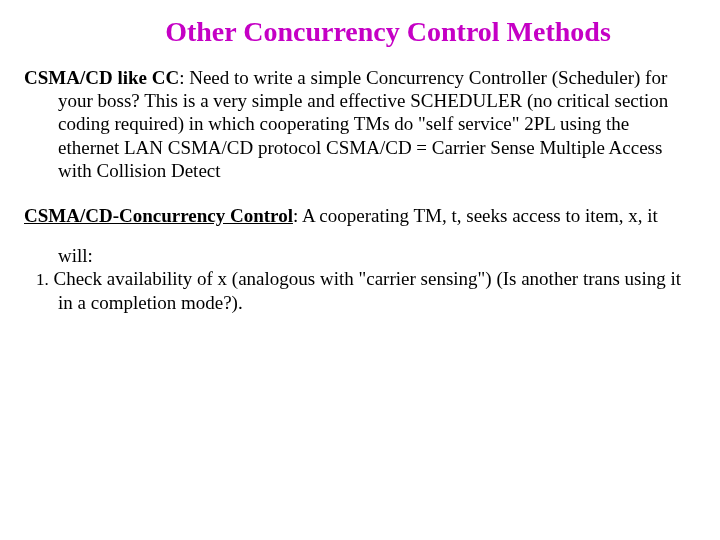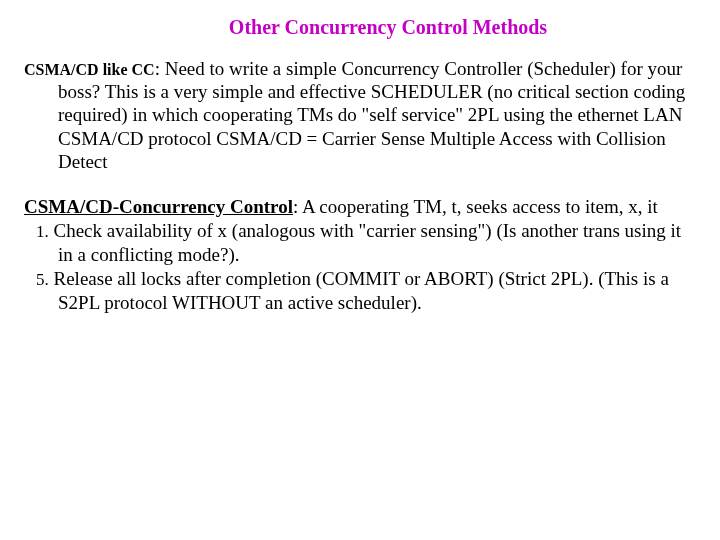--- a/index.html
+++ b/index.html
@@ -13,33 +13,33 @@
   }
   .slide {
     width: 720px;
     height: 540px;
     box-sizing: border-box;
     padding: 12px 28px 10px 24px;
   }
   .title {
     text-align: center;
     font-weight: bold;
-    font-size: 20px;
+    font-size: 28px;
     color: #c500c5;
     margin: 4px 0 18px 0;
     padding-left: 60px;
   }
   .block {
     font-size: 19px;
     line-height: 1.22;
     margin-bottom: 22px;
   }
   .lead {
     font-weight: bold;
-    font-size: 16px;
+    font-size: 19px;
   }
   .lead-u {
     font-weight: bold;
     text-decoration: underline;
     font-size: 19px;
   }
   .hang-wrap {
     padding-left: 34px;
     text-indent: -34px;
   }
@@ -51,21 +51,21 @@
     margin-bottom: 1px;
   }
   .num {
     font-size: 17px;
   }
   .list-intro {
     padding-left: 34px;
     text-indent: -34px;
     font-size: 19px;
     line-height: 1.22;
-    margin-bottom: 1px;
+    margin-bottom: 18px;
   }
   .will {
     padding-left: 34px;
     font-size: 19px;
   }
 </style>
 </head>
 <body>
 
 <div class="slide">
@@ -73,24 +73,21 @@
   <div class="title">Other Concurrency Control Methods</div>
 
   <div class="block hang-wrap">
     <span class="lead">CSMA/CD like CC</span><span>:  Need to write a simple Concurrency Controller (Scheduler) for your boss?  This is a very simple and effective SCHEDULER (no critical section coding required) in which cooperating TMs do "self service" 2PL using the ethernet LAN CSMA/CD protocol CSMA/CD = Carrier Sense Multiple Access with Collision Detect</span>
   </div>
 
   <div>
     <div class="list-intro">
       <span class="lead-u">CSMA/CD-Concurrency Control</span><span>: A cooperating TM, t, seeks access to item, x, it</span>
     </div>
+    <div class="will">will:</div>
 
     <div class="list-item">
       <span class="num">1.</span>
-      <span>Check availability of x (analogous with "carrier sensing") (Is another trans using it in a conflicting mode?).</span>
-    </div>
-    <div class="list-item">
-      <span class="num">5.</span>
-      <span>Release all locks after completion (COMMIT or ABORT) (Strict 2PL). (This is a S2PL protocol WITHOUT an active scheduler).</span>
+      <span>Check availability of x (analogous with "carrier sensing") (Is another trans using it in a completion mode?).</span>
     </div>
   </div>
 
 </div>
 
 </body></html>

